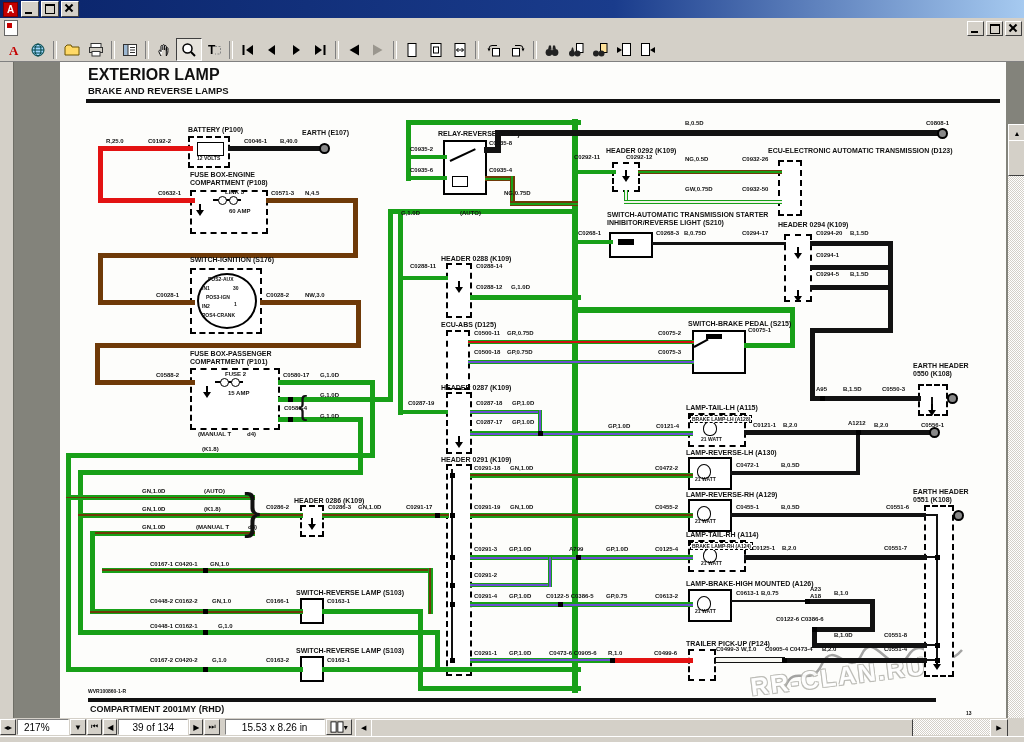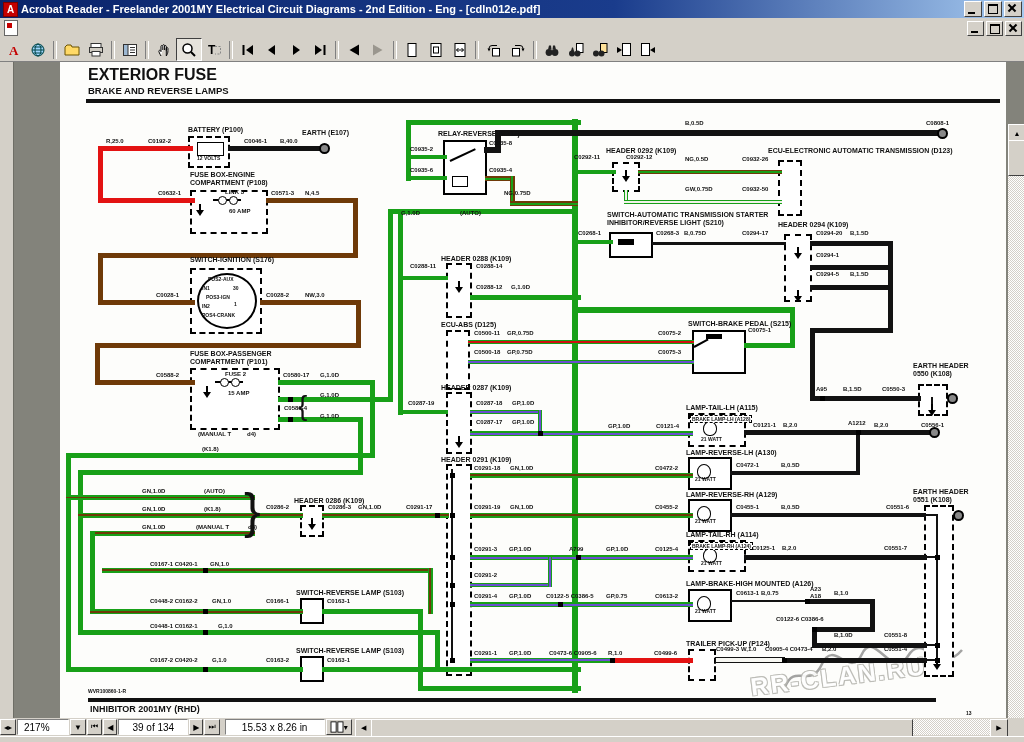--- a/index.html
+++ b/index.html
@@ -84,21 +84,20 @@
   .gsrect{position:absolute;background:#000;}
   .gline{position:absolute;height:2px;background:#000;transform-origin:left center;}
   .gfuse-c{position:absolute;width:7px;height:7px;border:1.5px solid #000;border-radius:50%;background:#fff;}
 </style>
 </head>
 <body>
 <div id="app">
 
 <div class="titlebar">
   <div class="appicon">A</div>
-  <span class="titletext">Acrobat Reader - Freelander 2001MY Electrical Circuit Diagrams - 2nd Edition - Eng - [cdln012e.pdf]</span>
   <div class="winbtns">
     <div class="wbtn g-min"></div>
     <div class="wbtn g-rest"></div>
     <div class="wbtn g-close"></div>
   </div>
 </div>
 
 <div class="menubar">
   <div class="docicon"></div>
   <div class="winbtns">
@@ -260,25 +259,25 @@
         <svg viewBox="0 0 16 16">
           <rect x="1.5" y="1.5" width="8" height="12" fill="#fff" stroke="#000"></rect>
           <path d="M10 8l5-3v6z" fill="#000"></path>
         </svg>
       </div>
     </div>
 
 <div class="workarea">
   <div class="navstrip"></div>
   <div class="page">
-    <div class="pg-title">EXTERIOR FUSE</div>
+    <div class="pg-title">EXTERIOR LAMP</div>
     <div class="pg-sub">BRAKE AND REVERSE LAMPS</div>
     <div class="pg-rule"></div>
     <div class="pg-footline"></div>
-    <div class="pg-footer">INHIBITOR 2001MY (RHD)</div>
+    <div class="pg-footer">COMPARTMENT 2001MY (RHD)</div>
     <svg class="squiggle" width="190" height="60" viewBox="0 0 190 60">
       <path d="M5 45 C15 20,30 48,42 22 S70 38,82 12 S112 40,128 14 S158 36,182 8" stroke="#444" stroke-width="2.5" fill="none" opacity="0.65"></path>
     </svg>
     <div class="watermark">RR-CLAN.RU</div>
   </div>
   <div class="vscroll" style="left:1008px;">
     <div class="sbtn" style="top:0;">▲</div>
     <div class="vthumb"></div>
 
   </div>

